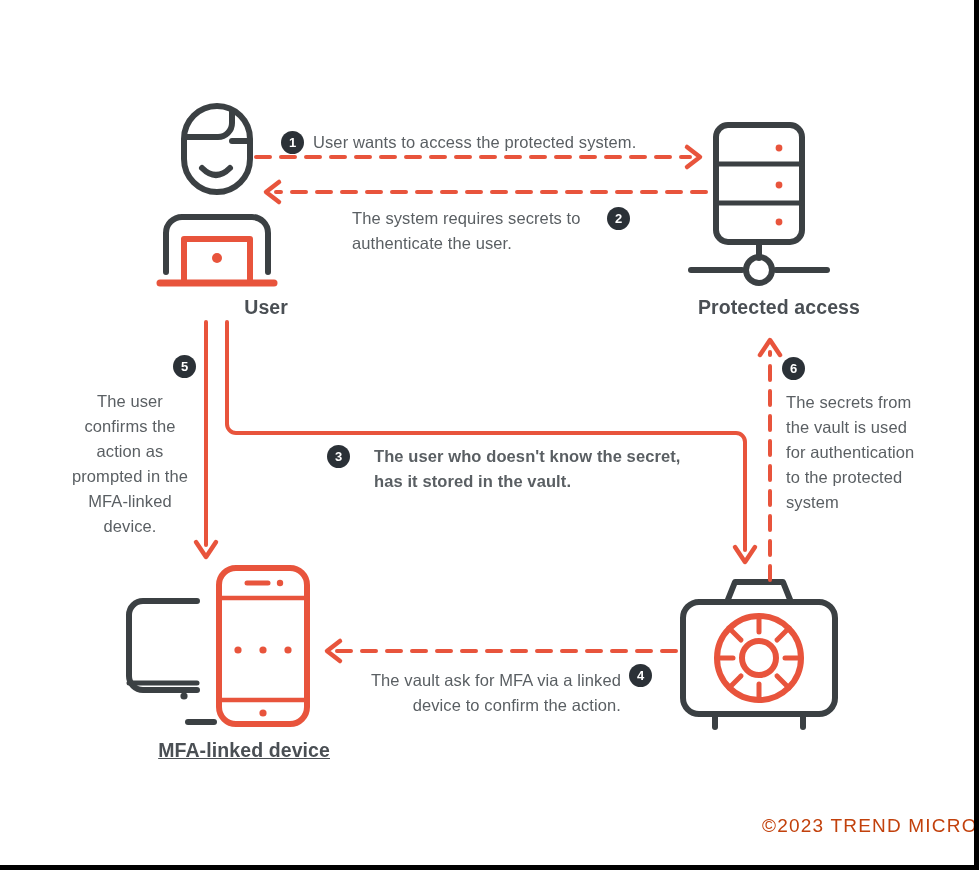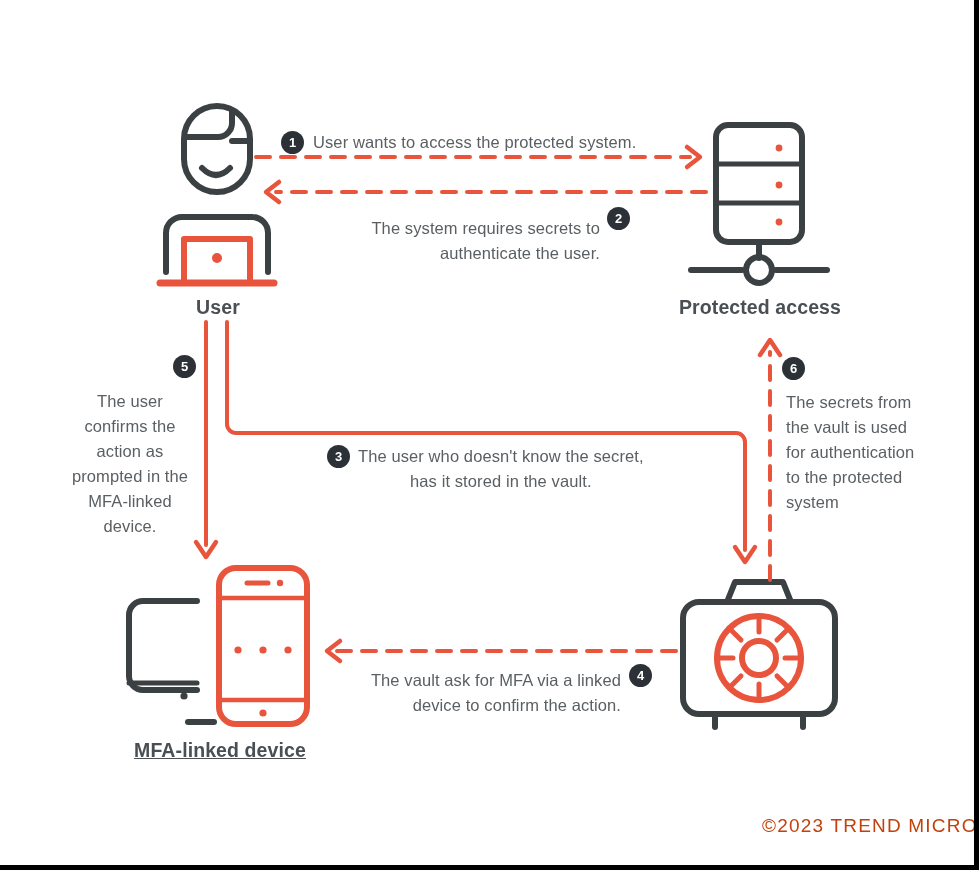--- a/index.html
+++ b/index.html
@@ -34,21 +34,21 @@
     line-height: 25px;
     letter-spacing: 0.1px;
     white-space: pre-line;
   }
   .node-title {
     position: absolute;
     color: #4a4f54;
     font-size: 19.5px;
     font-weight: bold;
     letter-spacing: 0.1px;
-    text-align: center;
+    text-align: right;
     white-space: nowrap;
   }
   .badge {
     position: absolute;
     width: 23px;
     height: 23px;
     border-radius: 50%;
     background: #2b3137;
     color: #ffffff;
     font-size: 13px;
@@ -58,22 +58,22 @@
   }
   .copyright {
     position: absolute;
     color: #c2410c;
     font-size: 19px;
     letter-spacing: 1.2px;
     white-space: nowrap;
   }
   
   #txt-1 { left: 313px; top: 130px; text-align: right; }
-  #txt-2 { left: 352px; top: 206px; text-align: right; width: 248px; margin-top: 10px; }
-  #txt-3 { left: 358px; top: 444px; text-align: center; }
+  #txt-2 { left: 352px; top: 206px; width: 248px; }
+  #txt-3 { left: 374px; top: 444px; text-align: left; font-weight: bold; }
   #txt-4 { left: 363px; top: 668px; text-align: right; width: 258px; }
   #txt-5 { left: 70px;  top: 389px; text-align: center; width: 120px; }
   #txt-6 { left: 786px; top: 390px; text-align: left; width: 145px; }
 
   #badge-1 { left: 281px; top: 131px; }
   #badge-2 { left: 607px; top: 207px; }
   #badge-3 { left: 327px; top: 445px; }
   #badge-4 { left: 629px; top: 664px; }
   #badge-5 { left: 173px; top: 355px; }
   #badge-6 { left: 782px; top: 357px; }

